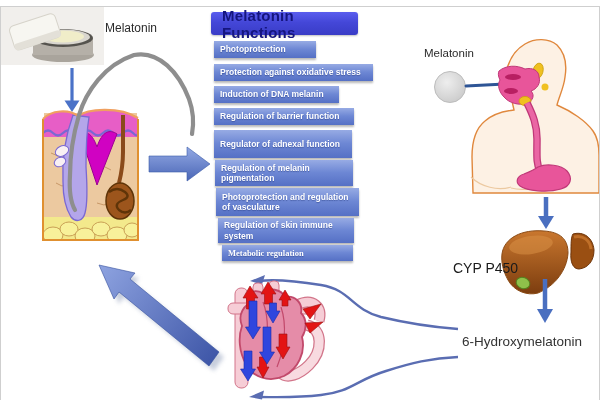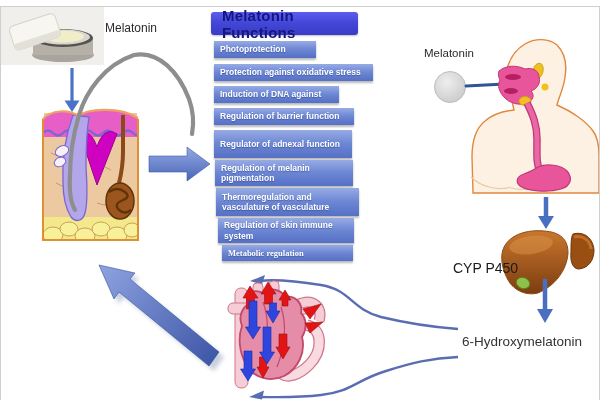--- a/index.html
+++ b/index.html
@@ -202,25 +202,25 @@
   </svg>
 
   <div class="abs plain-label" style="left:104px;top:14px;font-size:12px;">Melatonin</div>
 
   <div class="abs title-box">
     <span>Melatonin Functions</span>
   </div>
 
   <div class="abs fn-box one" style="left:213px;top:34px;width:102px;height:17px;">Photoprotection</div>
   <div class="abs fn-box one" style="left:213px;top:57px;width:159px;height:17px;">Protection against oxidative stress</div>
-  <div class="abs fn-box one" style="left:213px;top:79px;width:125px;height:17px;">Induction of DNA against</div>
+  <div class="abs fn-box one" style="left:213px;top:79px;width:125px;height:17px;">Induction of DNA melanin</div>
   <div class="abs fn-box one" style="left:213px;top:101px;width:140px;height:17px;">Regulation of barrier function</div>
   <div class="abs fn-box" style="left:213px;top:123px;width:138px;height:28px;">Regulator of adnexal function</div>
   <div class="abs fn-box" style="left:214px;top:153px;width:138px;height:26px;">Regulation of melanin pigmentation</div>
-  <div class="abs fn-box" style="left:215px;top:181px;width:143px;height:28px;">Thermoregulation and vasculature of vasculature</div>
+  <div class="abs fn-box" style="left:215px;top:181px;width:143px;height:28px;">Photoprotection and regulation of vasculature</div>
   <div class="abs fn-box" style="left:217px;top:211px;width:136px;height:25px;">Regulation of skin immune system</div>
   <div class="abs fn-box one" style="left:221px;top:238px;width:131px;height:16px;font-family:Liberation Serif, serif;">Metabolic regulation</div>
 
   <div class="abs plain-label" style="left:423px;top:40px;font-size:11.5px;">Melatonin</div>
 
   <div class="abs plain-label" style="left:452px;top:253px;font-size:14px;color:#1a1a1a;">CYP P450</div>
 
   <div class="abs plain-label" style="left:461px;top:327px;font-size:13.5px;color:#333;">6-Hydroxymelatonin</div>
 
 </div>

